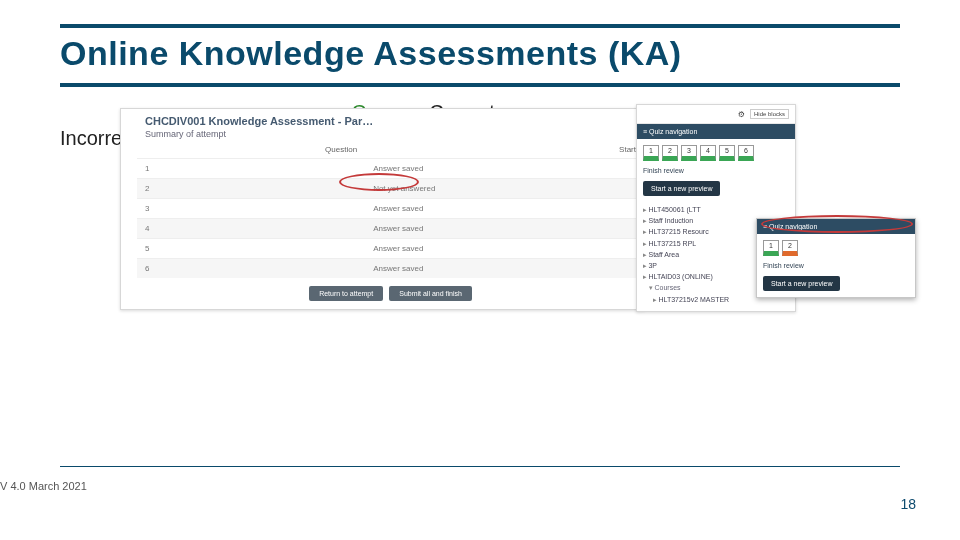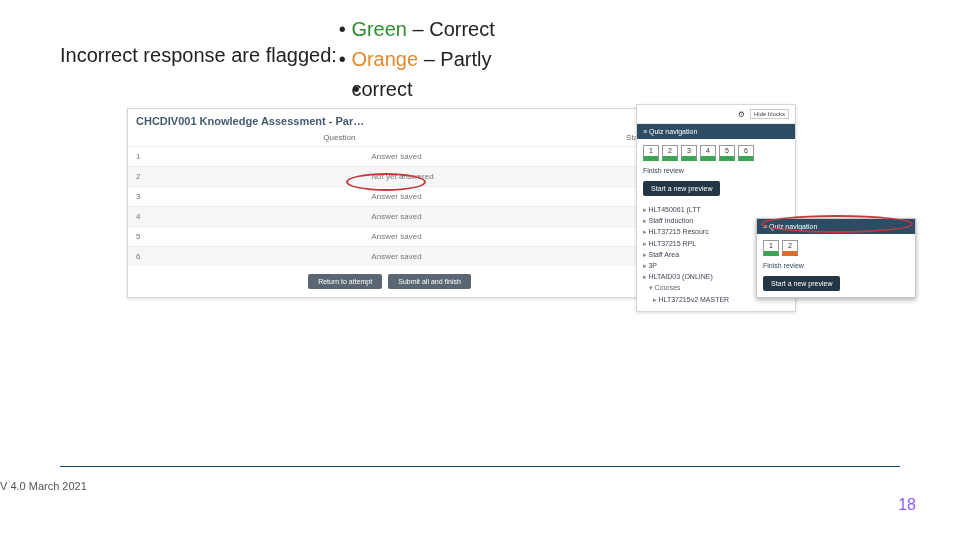--- a/index.html
+++ b/index.html
@@ -58,27 +58,28 @@
   .legend li::before { content: "• "; }
   .green  { color: #2e8b2e; }
   .orange { color: #e08a2c; }
   .red    { color: #c43a3a; }
   .legend .indent { margin-left: 14px; }
 
   
   .shot-main {
     position: absolute;
     top: 108px;
-    left: 127px;
+    left: 120px;
     width: 525px;
     background: #fff;
     border: 1px solid #d7d7d7;
     box-shadow: 0 1px 3px rgba(0,0,0,.15);
     font-size: 9px;
     color: #444;
+    padding-left: 16px;
   }
   .shot-main .hd {
     padding: 6px 8px 2px 8px;
     color: #455a70;
   }
   .shot-main .hd .ttl { font-size: 11px; font-weight: bold; }
   .shot-main .hd .sub { font-size: 9px; color: #667; margin-top: 2px; }
   .shot-main table { width: 100%; border-collapse: collapse; font-size: 8px; }
   .shot-main th { text-align: right; padding: 4px 8px; color: #666; font-weight: normal; }
   .shot-main td { padding: 5px 8px; border-top: 1px solid #eee; color: #777; }
@@ -178,42 +179,46 @@
   .logo svg { width: 30px; height: 38px; margin-right: 2px; }
   .ver {
     position: absolute;
     left: 0; right: 0; top: 480px;
     text-align: left;
     font-size: 11px; color: #555;
   }
   .pagenum {
     position: absolute;
     right: 44px; top: 496px;
-    font-size: 16px; color: #8b5cf6;
+    font-size: 14px; color: #0c4a6e;
   }
 </style>
 </head>
 <body>
 
 <div class="slide">
 
+  <div class="title-block">
+    <h1>Online Knowledge Assessments (KA)</h1>
+  </div>
 
   <div class="content-row">
     <div class="lead">Incorrect response are flagged:</div>
     <ul class="legend">
       <li><span class="green">Green</span><span> – Correct</span></li>
       <li><span class="orange">Orange</span><span> – Partly</span></li>
       <li class="indent" style="list-style:none"><span style="margin-left:-14px">correct</span></li>
       <li><span class="red">Red</span><span> – Incorrect</span></li>
     </ul>
   </div>
 
   <div class="shot-main">
     <div class="hd">
       <div class="ttl">CHCDIV001 Knowledge Assessment - Par…</div>
+      <div class="sub">Summary of attempt</div>
     </div>
     <table>
       <thead>
         <tr>
           <th style="width:45%">Question</th>
           <th>Start</th>
         </tr>
       </thead>
       <tbody>
         <tr>

